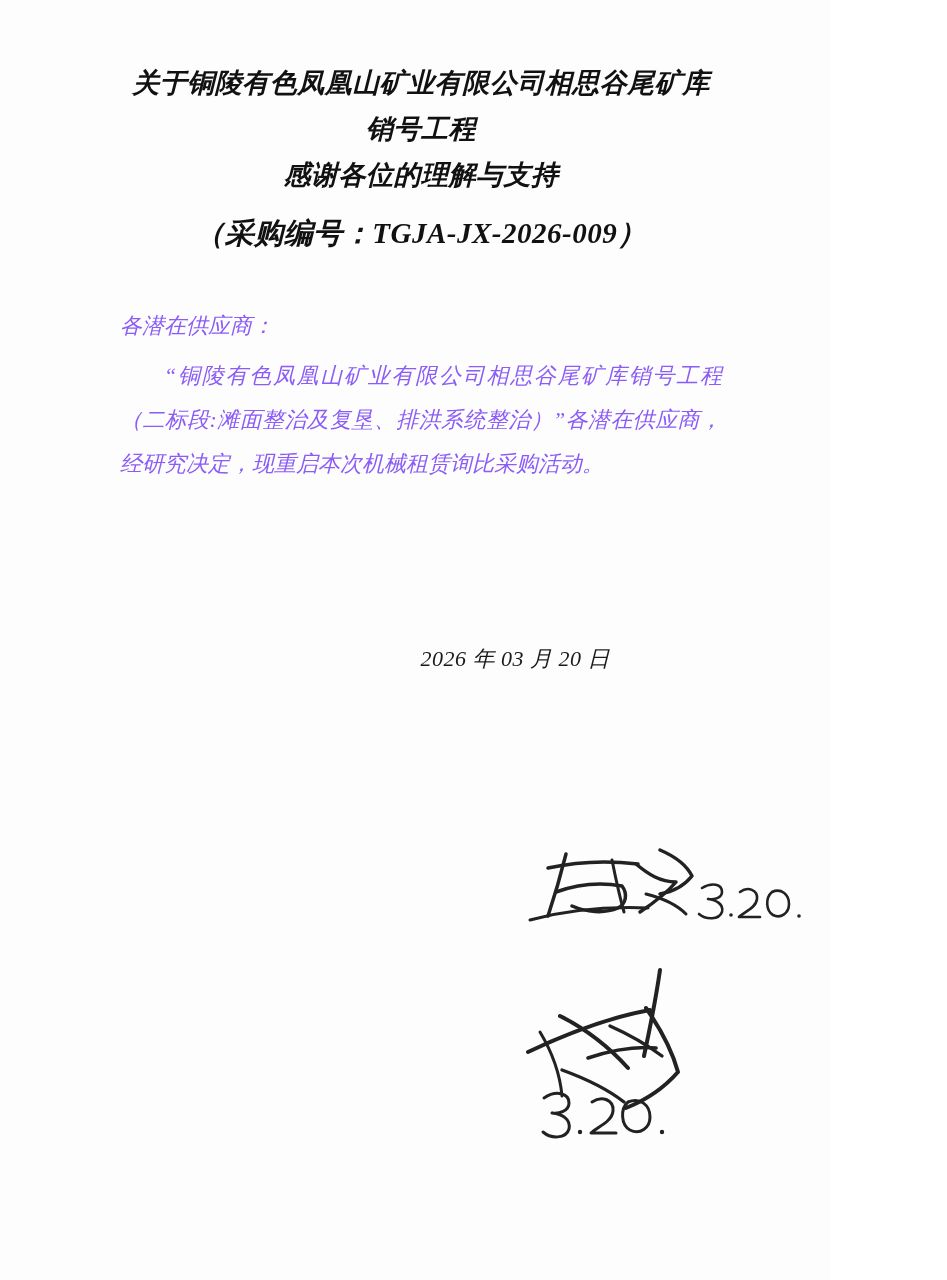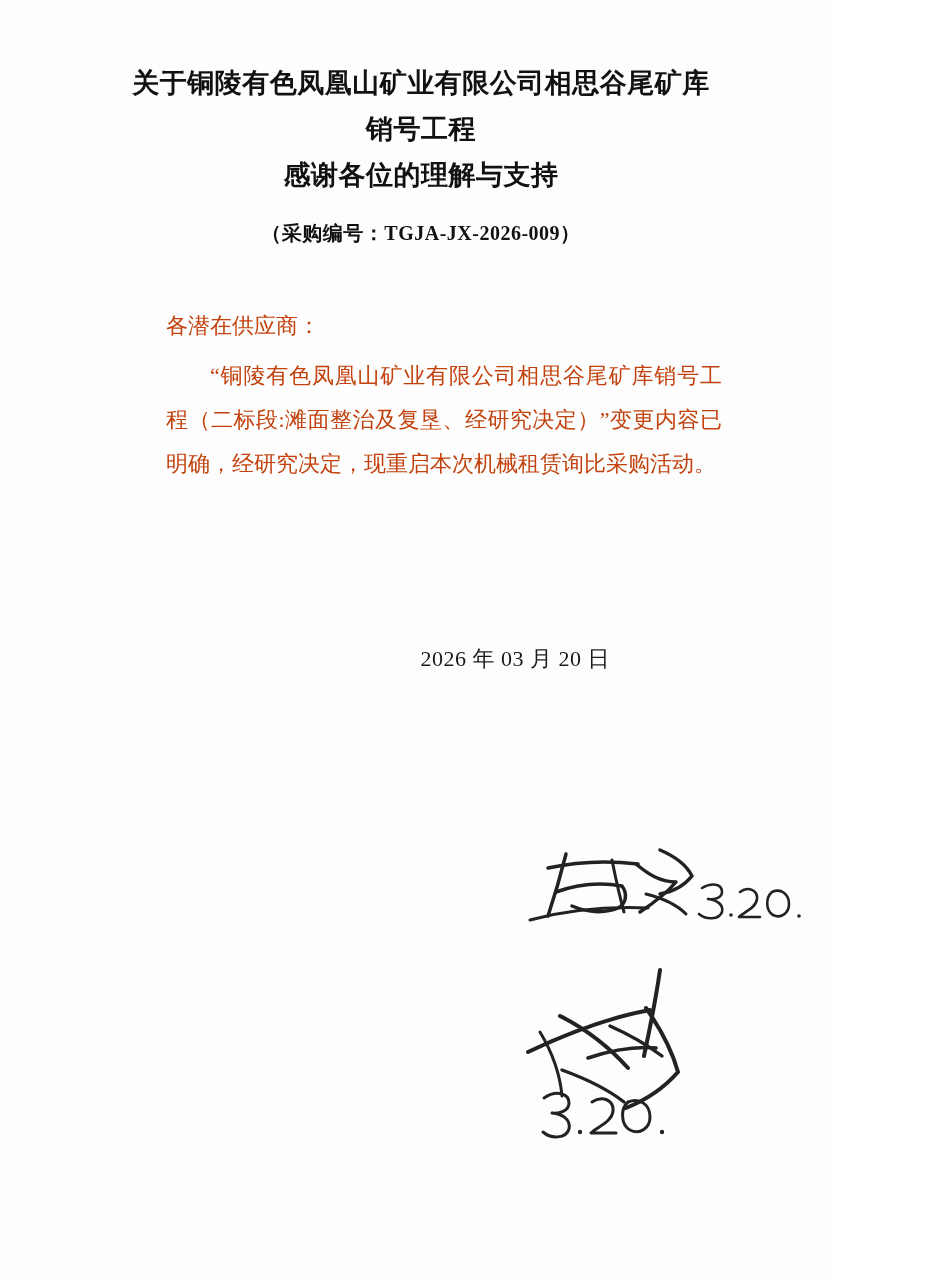--- a/index.html
+++ b/index.html
@@ -15,43 +15,43 @@
     position: relative;
     overflow: hidden;
   }
   .page {
     position: relative;
     width: 830px;
     height: 1280px;
     background: #fdfdfd;
     box-sizing: border-box;
     padding: 52px 108px 0 120px;
+    font-style: italic;
   }
   .title-block {
     margin-top: 8px;
     text-align: center;
   }
   .title-line {
     font-size: 27px;
     font-weight: 700;
     letter-spacing: 0.5px;
     line-height: 46px;
     color: #111;
     font-family: "Liberation Serif", "DejaVu Serif", serif;
   }
   .title-line.sub {
     margin-top: 12px;
-    font-size: 20px;
+    font-size: 29px;
   }
   .body-block {
     margin-top: 48px;
     font-size: 22px;
     line-height: 44px;
-    color: #c2410c;
-    margin-left: 46px;
+    color: #8b5cf6;
   }
   .salutation {
     text-align: left;
     margin-bottom: 6px;
   }
   .para {
     text-indent: 2em;
     text-align: justify;
     margin: 0 0 4px 0;
   }
@@ -81,21 +81,21 @@
 <div class="page">
 
   <div class="title-block">
     <div class="title-line">关于铜陵有色凤凰山矿业有限公司相思谷尾矿库销号工程</div>
     <div class="title-line">感谢各位的理解与支持</div>
     <div class="title-line sub">（采购编号：TGJA-JX-2026-009）</div>
   </div>
 
   <div class="body-block">
     <div class="salutation">各潜在供应商：</div>
-    <p class="para">“铜陵有色凤凰山矿业有限公司相思谷尾矿库销号工程（二标段:滩面整治及复垦、经研究决定）”变更内容已明确，经研究决定，现重启本次机械租赁询比采购活动。</p>
+    <p class="para">“铜陵有色凤凰山矿业有限公司相思谷尾矿库销号工程（二标段:滩面整治及复垦、排洪系统整治）”各潜在供应商，经研究决定，现重启本次机械租赁询比采购活动。</p>
   </div>
 
   <div class="sign-block">
     <div class="sign-date">2026 年 03 月 20 日</div>
   </div>
 
   <div class="signature-area">
     <svg class="sig-svg" width="947" height="330" viewBox="0 0 947 330" xmlns="http://www.w3.org/2000/svg">
       <g fill="none" stroke="#222" stroke-linecap="round" stroke-linejoin="round">
 

